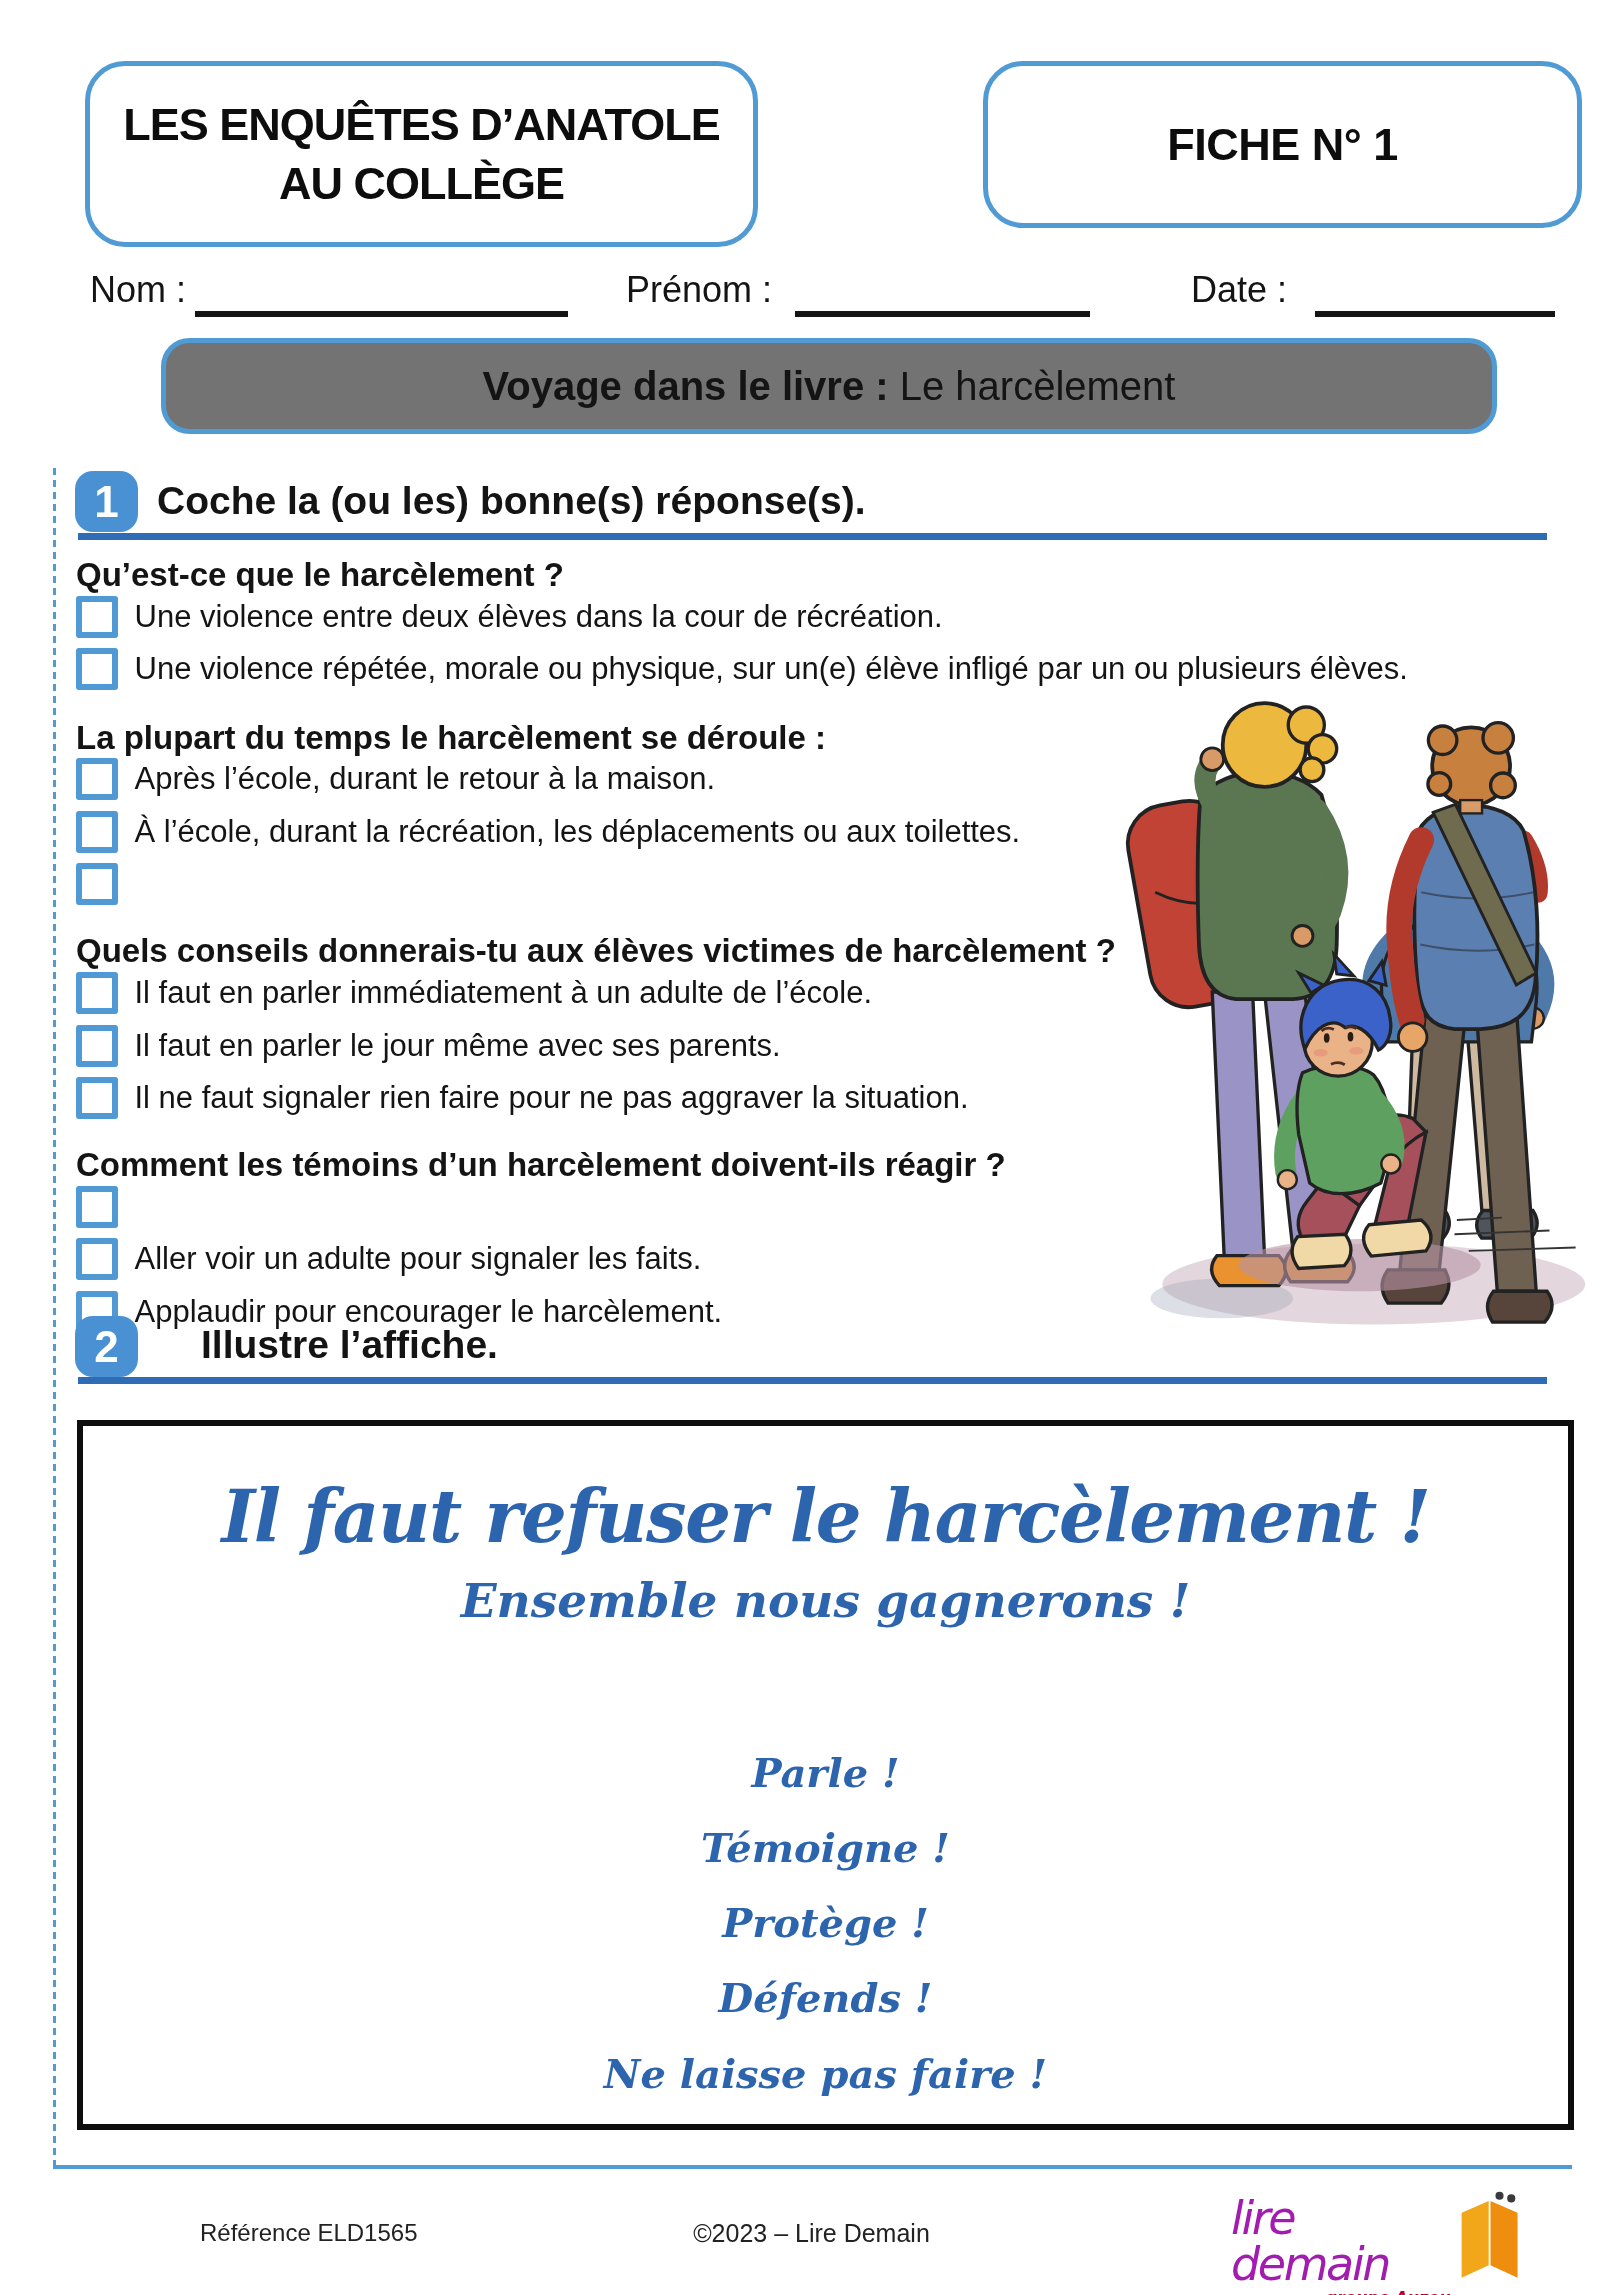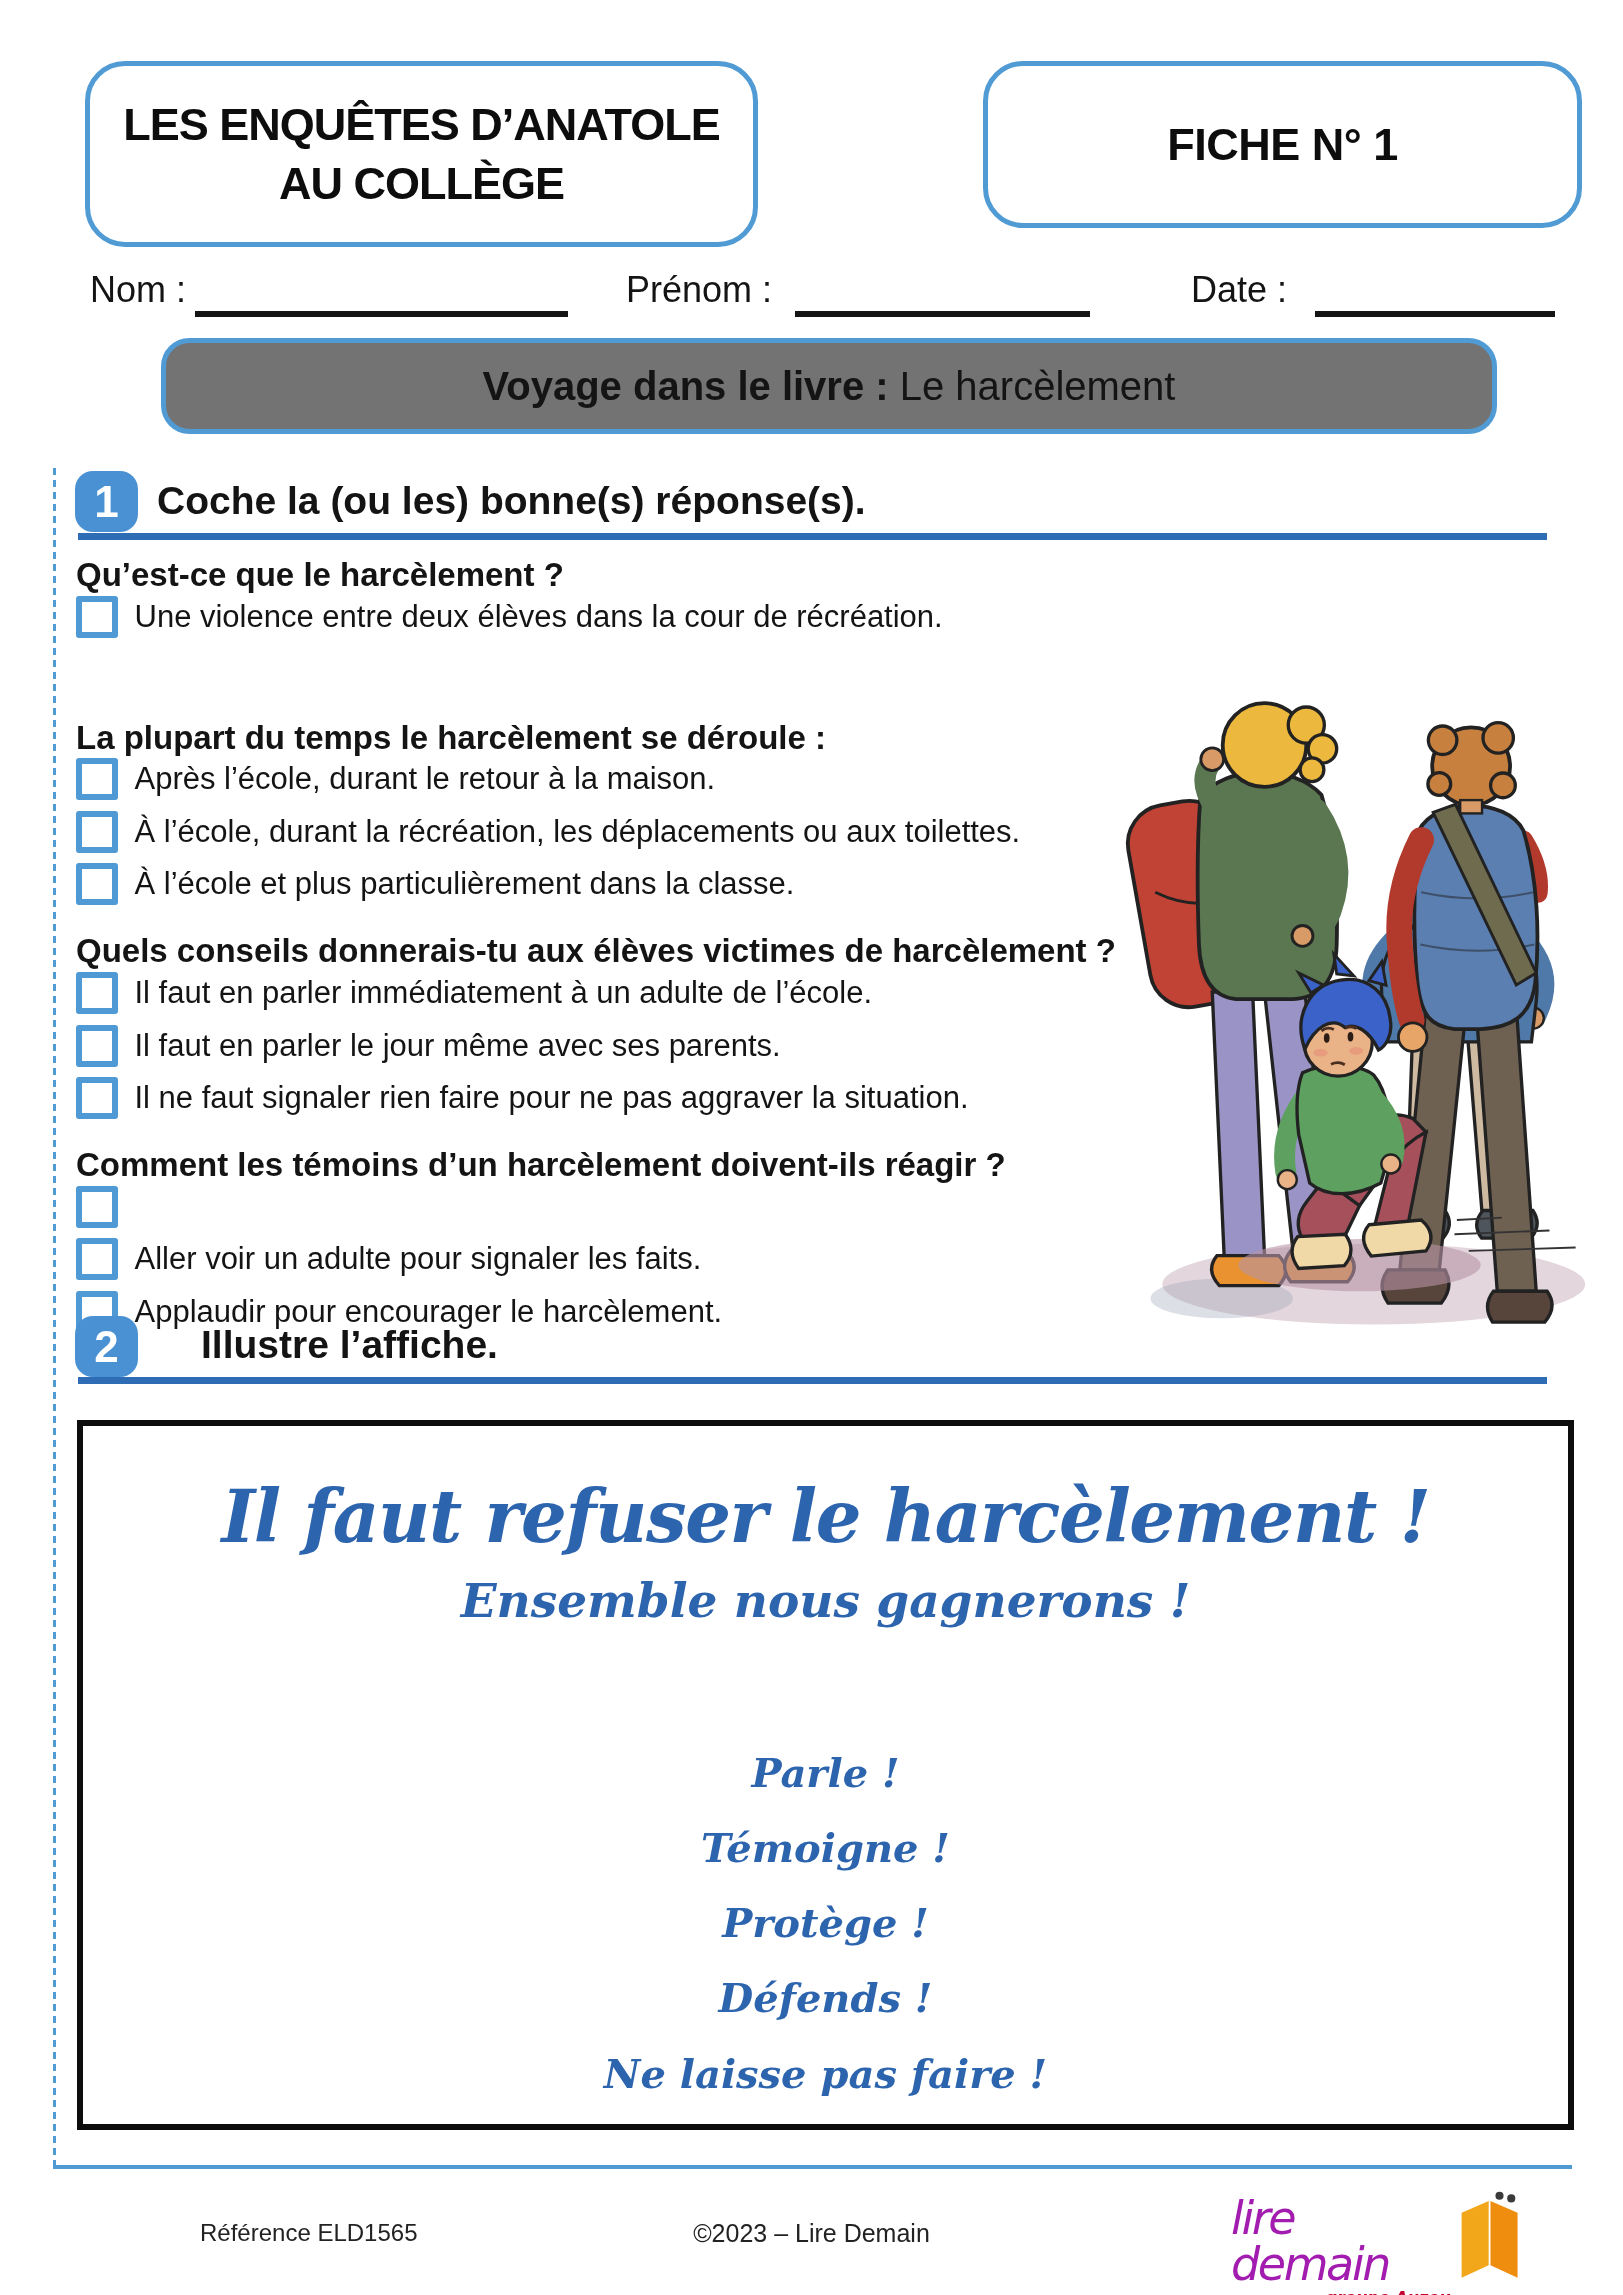--- a/index.html
+++ b/index.html
@@ -96,33 +96,36 @@
 
   <div class="badge" style="top:471px;">1</div>
   <div class="sectitle" style="top:479px;">Coche la (ou les) bonne(s) réponse(s).</div>
   <div class="secline" style="top:533px;"></div>
 
   <div class="q" style="top:556px;">Qu’est-ce que le harcèlement ?</div>
   <div class="item" style="top:598px;">
     <span class="cb"></span>
     <span class="itxt">Une violence entre deux élèves dans la cour de récréation.</span>
   </div>
+  <div class="item" style="top:650px;">
+    <span class="cb"></span>
+    <span class="itxt">Une violence répétée, morale ou physique, sur un(e) élève infligé par un ou plusieurs élèves.</span>
+  </div>
 
   <div class="q" style="top:719px;">La plupart du temps le harcèlement se déroule :</div>
   <div class="item" style="top:760px;">
     <span class="cb"></span>
     <span class="itxt">Après l’école, durant le retour à la maison.</span>
   </div>
   <div class="item" style="top:813px;">
     <span class="cb"></span>
     <span class="itxt">À l’école, durant la récréation, les déplacements ou aux toilettes.</span>
   </div>
   <div class="item" style="top:865px;">
     <span class="cb"></span>
-    <span class="itxt">À l’école et plus particulièrement dans la classe.</span>
   </div>
 
   <div class="q" style="top:932px;">Quels conseils donnerais-tu aux élèves victimes de harcèlement ?</div>
   <div class="item" style="top:974px;">
     <span class="cb"></span>
     <span class="itxt">Il faut en parler immédiatement à un adulte de l’école.</span>
   </div>
   <div class="item" style="top:1027px;">
     <span class="cb"></span>
     <span class="itxt">Il faut en parler le jour même avec ses parents.</span>

